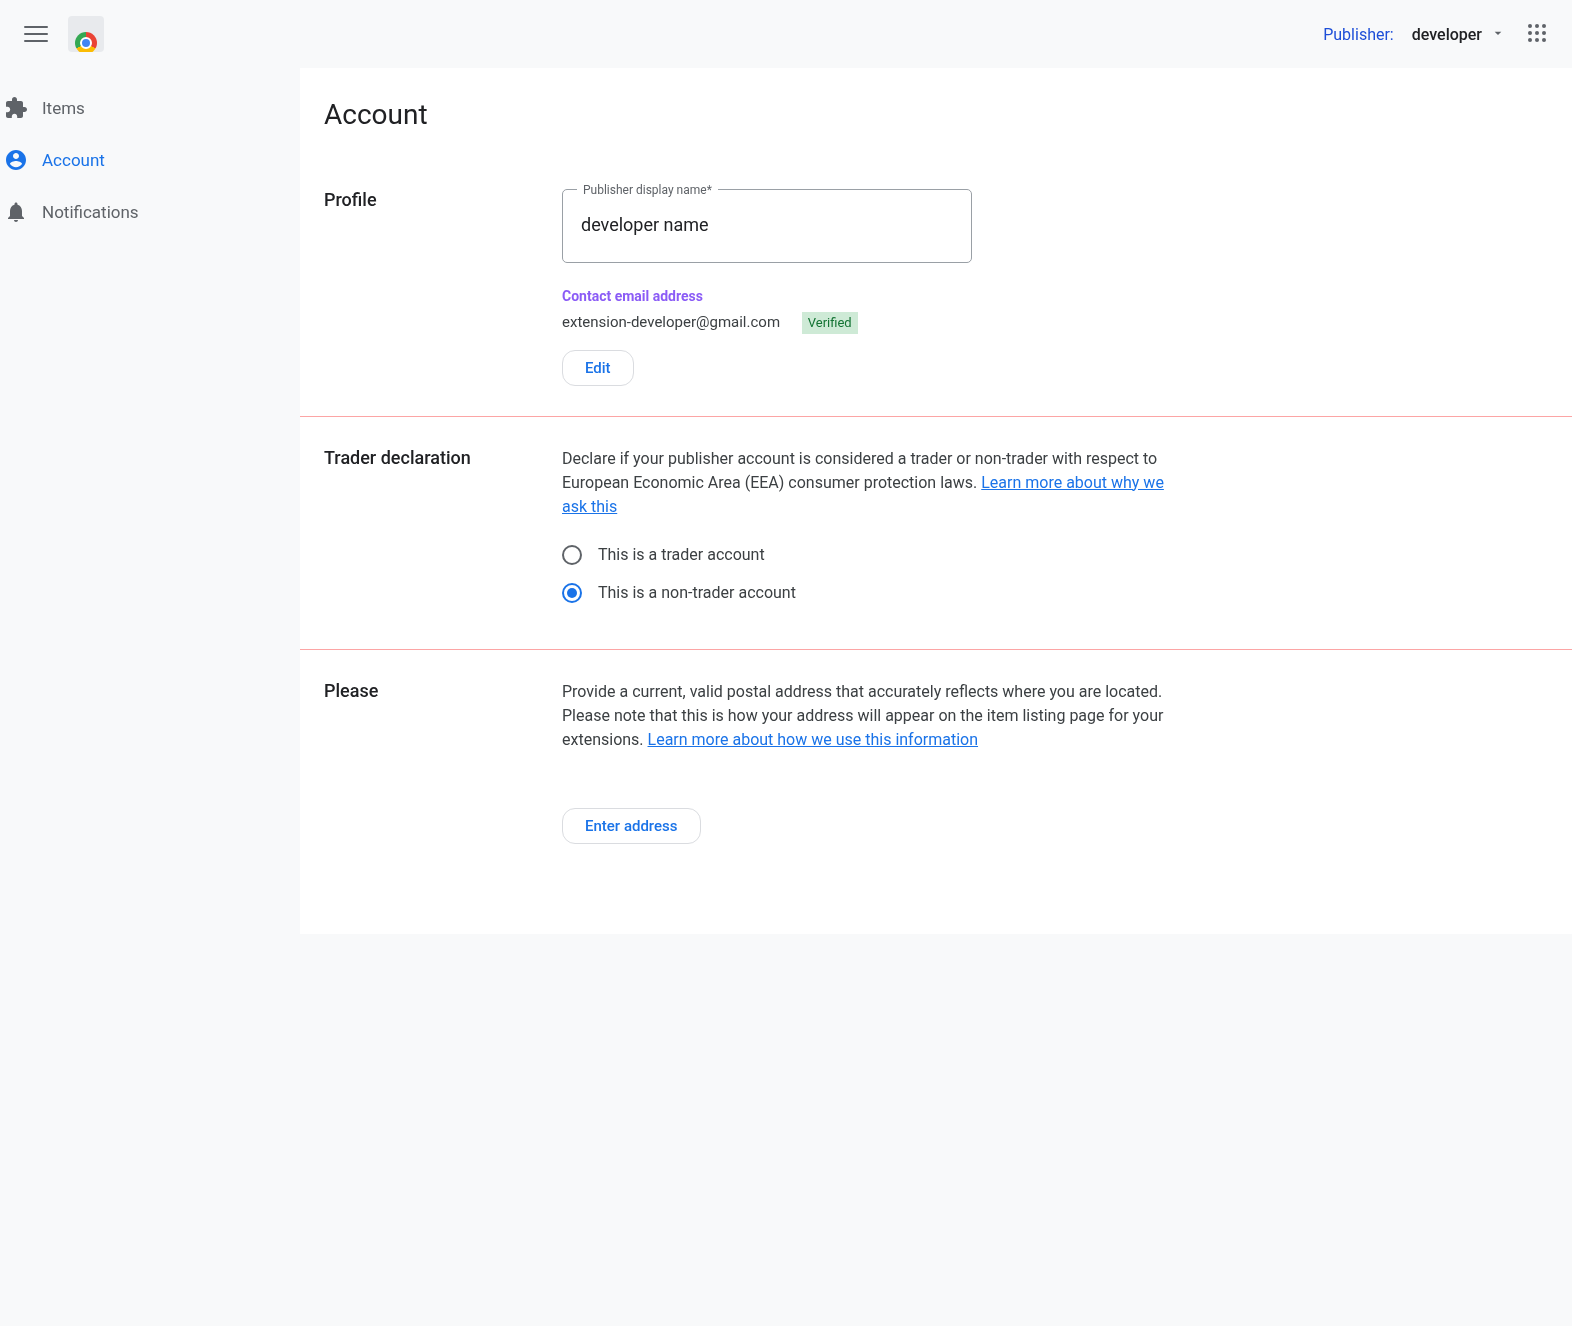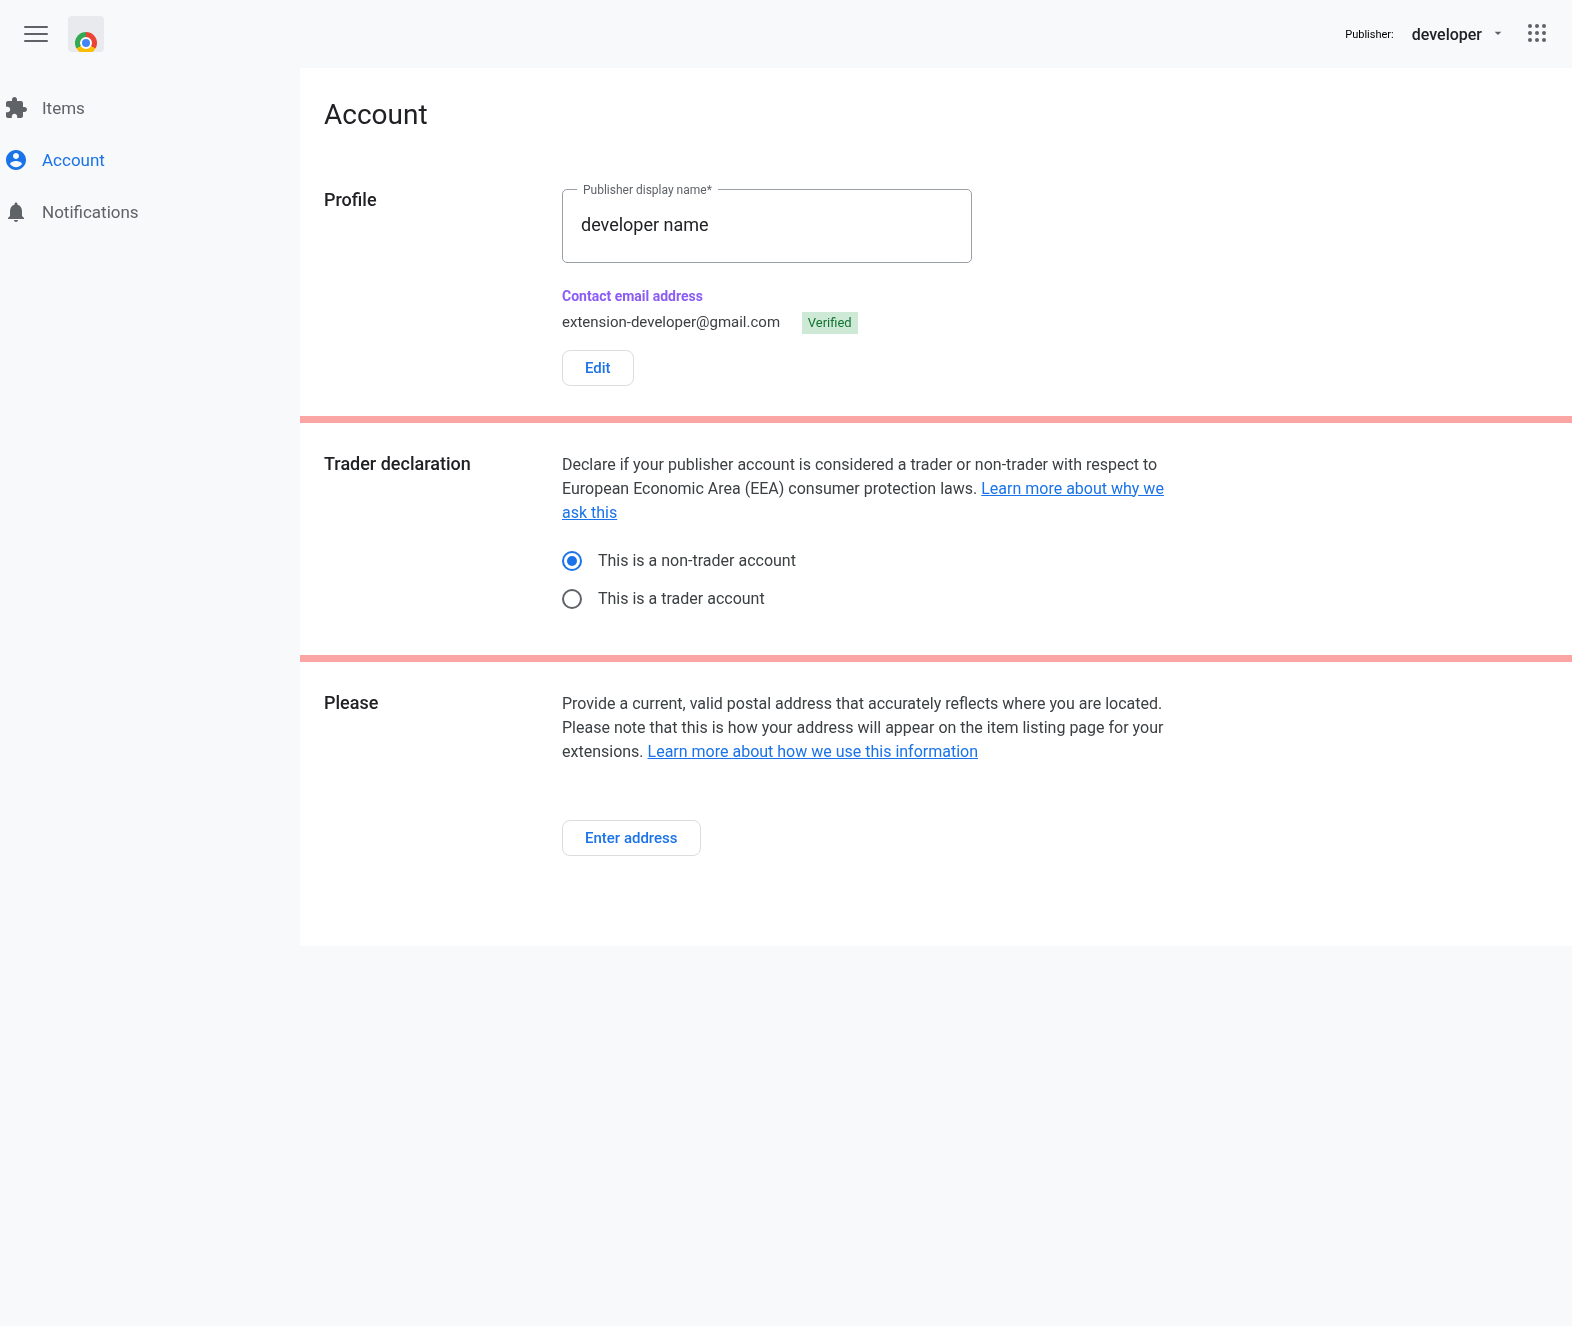--- a/index.html
+++ b/index.html
@@ -53,21 +53,21 @@
       top: 50%; left: 50%;
       transform: translate(-50%,-50%);
       width: 8px; height: 8px;
       border-radius: 50%;
       background: #4285f4;
       border: 2px solid #fff;
     }
     .brand { font-size: 21px; color: #5f6368; font-weight: 400; }
     .brand-sub { color: #80868b; margin-left: 4px; }
     .header-spacer { flex: 1; }
-    .publisher-label { color: #000000; font-size: 11px; margin-right: 18px; }
+    .publisher-label { color: #1d4ed8; font-size: 16px; margin-right: 18px; }
     .publisher-select {
       display: flex; align-items: flex-start;
       color: #202124; font-size: 16px;
       font-weight: 500;
       cursor: pointer;
       margin-right: 22px;
     }
     .publisher-select svg { width: 16px; height: 16px; fill: #5f6368; margin-left: 8px; }
     .apps-grid {
       width: 20px; height: 20px;
@@ -107,21 +107,21 @@
     .page-title {
       font-size: 28px;
       font-weight: 400;
       color: #202124;
       margin: 0 24px 28px 24px;
     }
     .section {
       display: flex;
       padding: 30px 24px;
     }
-    .section + .section { border-top: 7px solid #fca5a5; }
+    .section + .section { border-top: 1px solid #fca5a5; }
     .section:first-of-type { padding-top: 0; }
     .section-label {
       width: 238px;
       flex-shrink: 0;
       font-size: 18px;
       font-weight: 500;
       color: #202124;
     }
     .section-body { flex: 1; max-width: 620px; color: #3c4043; font-size: 16px; line-height: 1.5; }
     .field-outline {
@@ -165,21 +165,21 @@
     }
     .btn {
       display: inline-flex;
       align-items: center;
       border: 1px solid #dadce0;
       background: #fff;
       color: #1a73e8;
       font-size: 15px;
       font-weight: 500;
       padding: 8px 22px;
-      border-radius: 8px;
+      border-radius: 13px;
       cursor: pointer;
       margin-top: 16px;
       font-family: inherit;
     }
     .link { color: #1a73e8; text-decoration: underline; cursor: pointer; }
     .radio-group { margin-top: 24px; }
     .radio-row {
       display: flex;
       align-items: center;
       margin-bottom: 14px;
@@ -276,26 +276,26 @@
         <button class="btn">Edit</button>
       </div>
     </div>
 
     <div class="section">
       <div class="section-label">Trader declaration</div>
       <div class="section-body">
         <span>Declare if your publisher account is considered a trader or non-trader with respect to European Economic Area (EEA) consumer protection laws. </span><a class="link">Learn more about why we ask this</a>
         <div class="radio-group">
           <div class="radio-row">
+            <div class="radio"></div>
+            <span>This is a trader account</span>
+          </div>
+          <div class="radio-row">
             <div class="radio selected"></div>
             <span>This is a non-trader account</span>
-          </div>
-          <div class="radio-row">
-            <div class="radio"></div>
-            <span>This is a trader account</span>
           </div>
         </div>
       </div>
     </div>
 
     <div class="section">
       <div class="section-label">Please</div>
       <div class="section-body">
         <span>Provide a current, valid postal address that accurately reflects where you are located. Please note that this is how your address will appear on the item listing page for your extensions. </span><a class="link">Learn more about how we use this information</a>
         <div>

